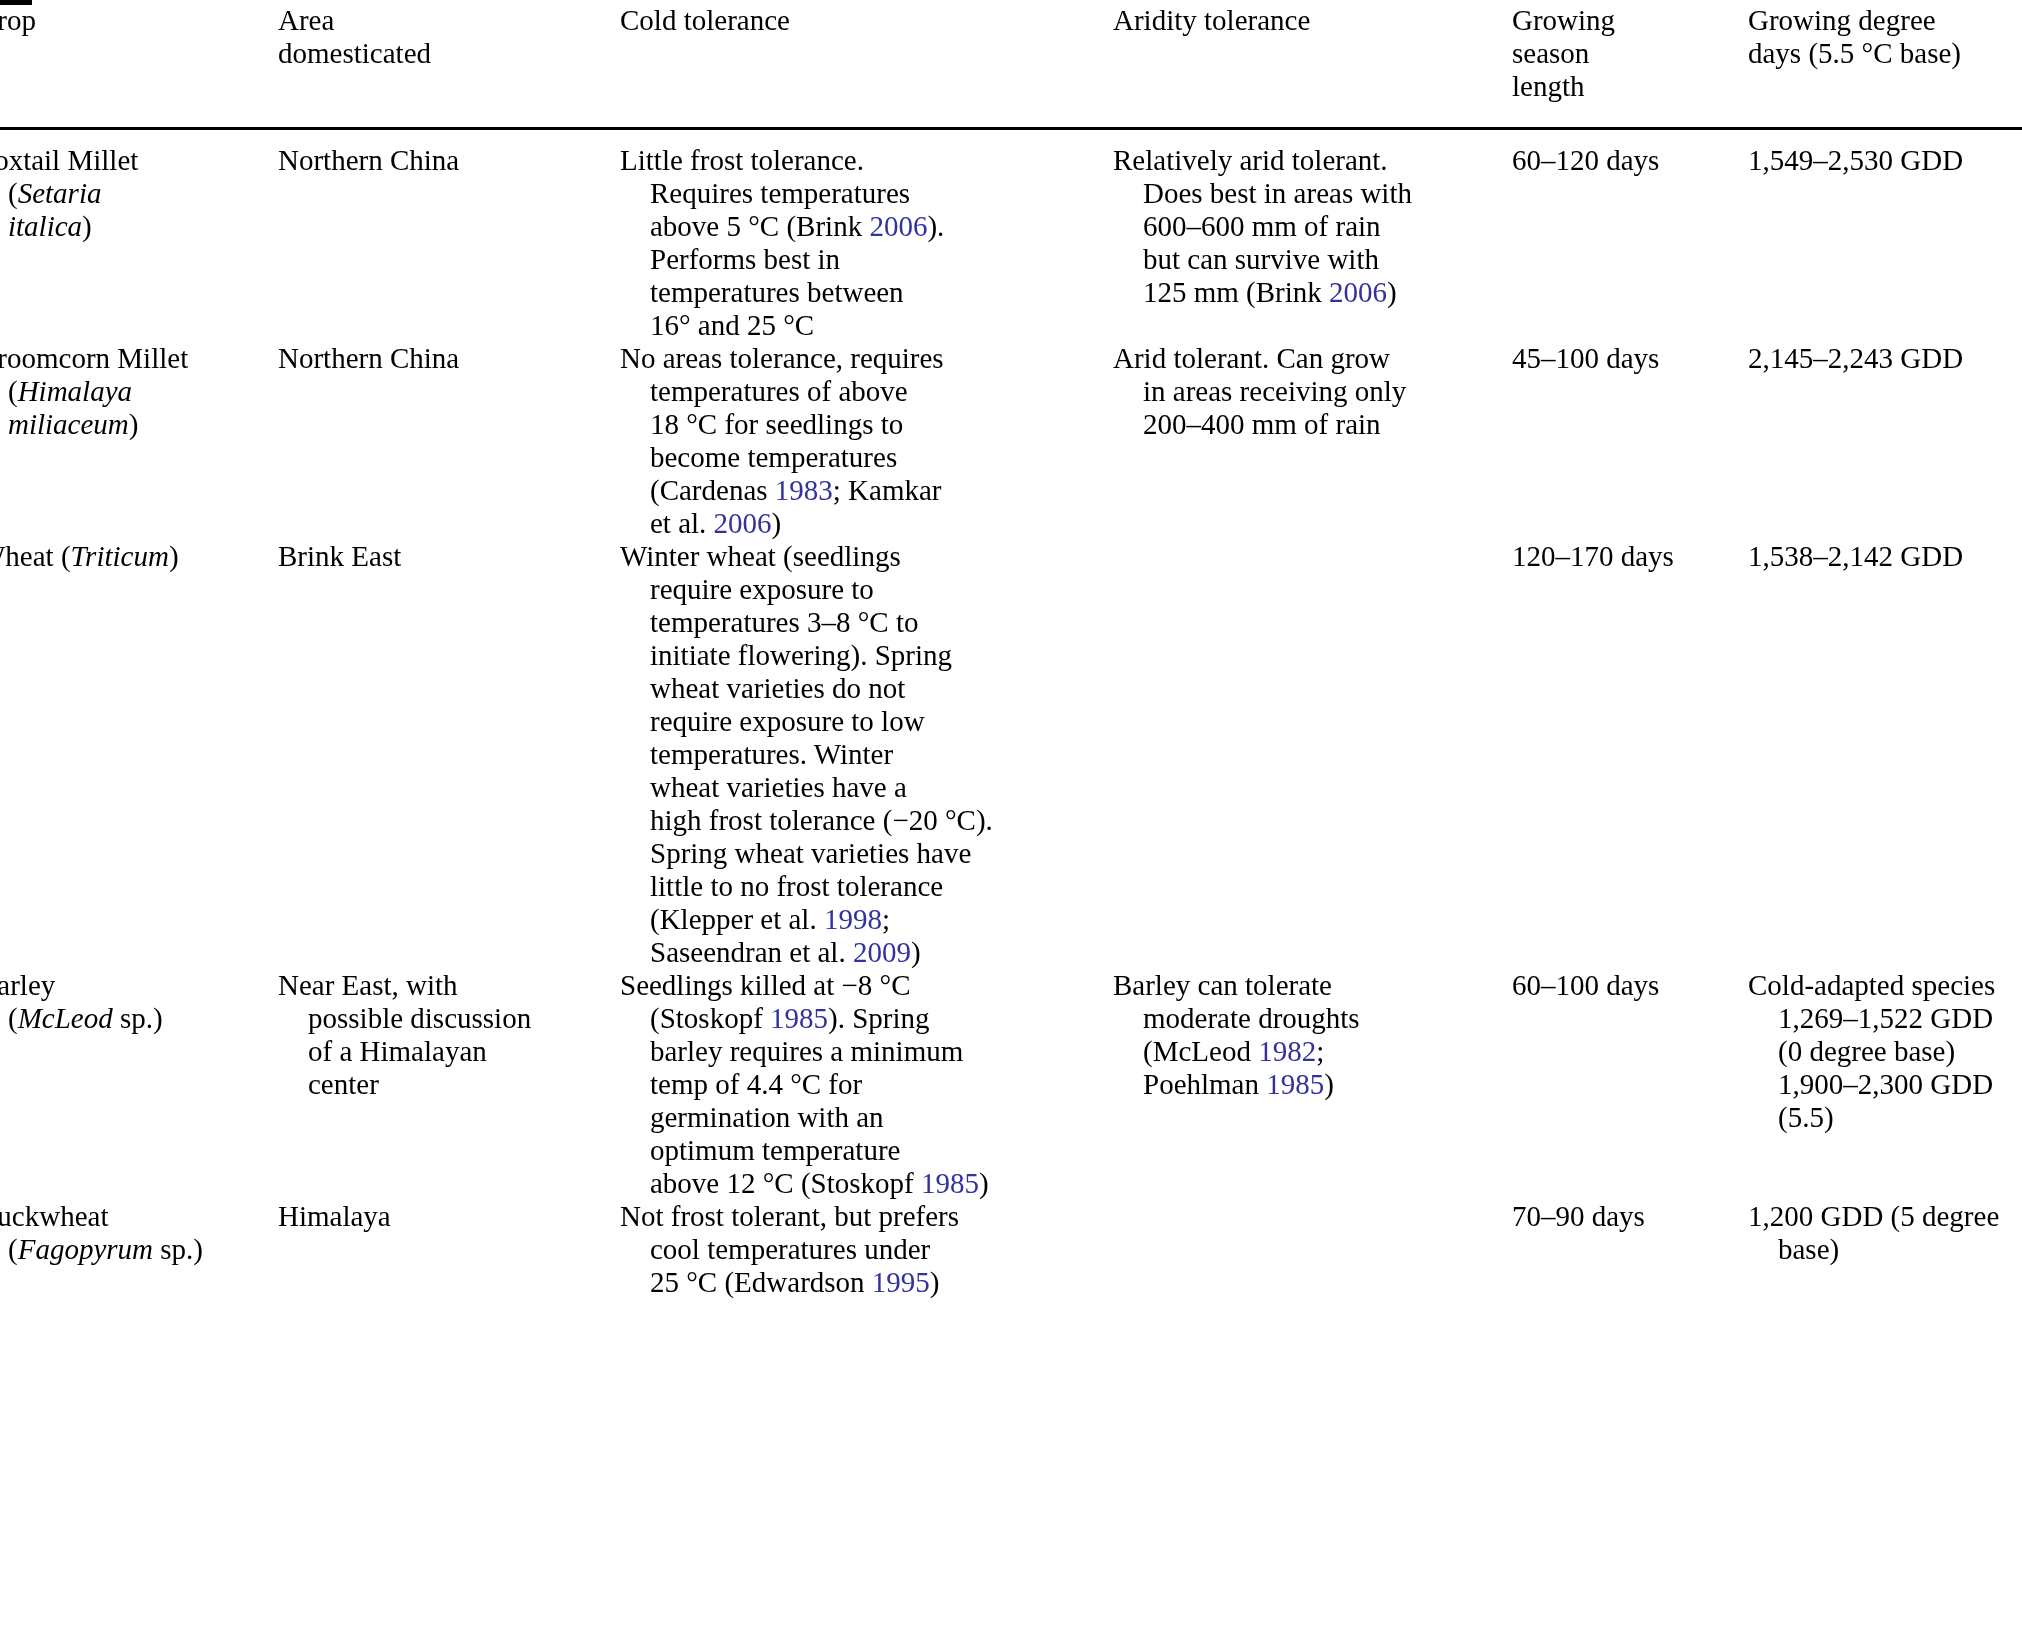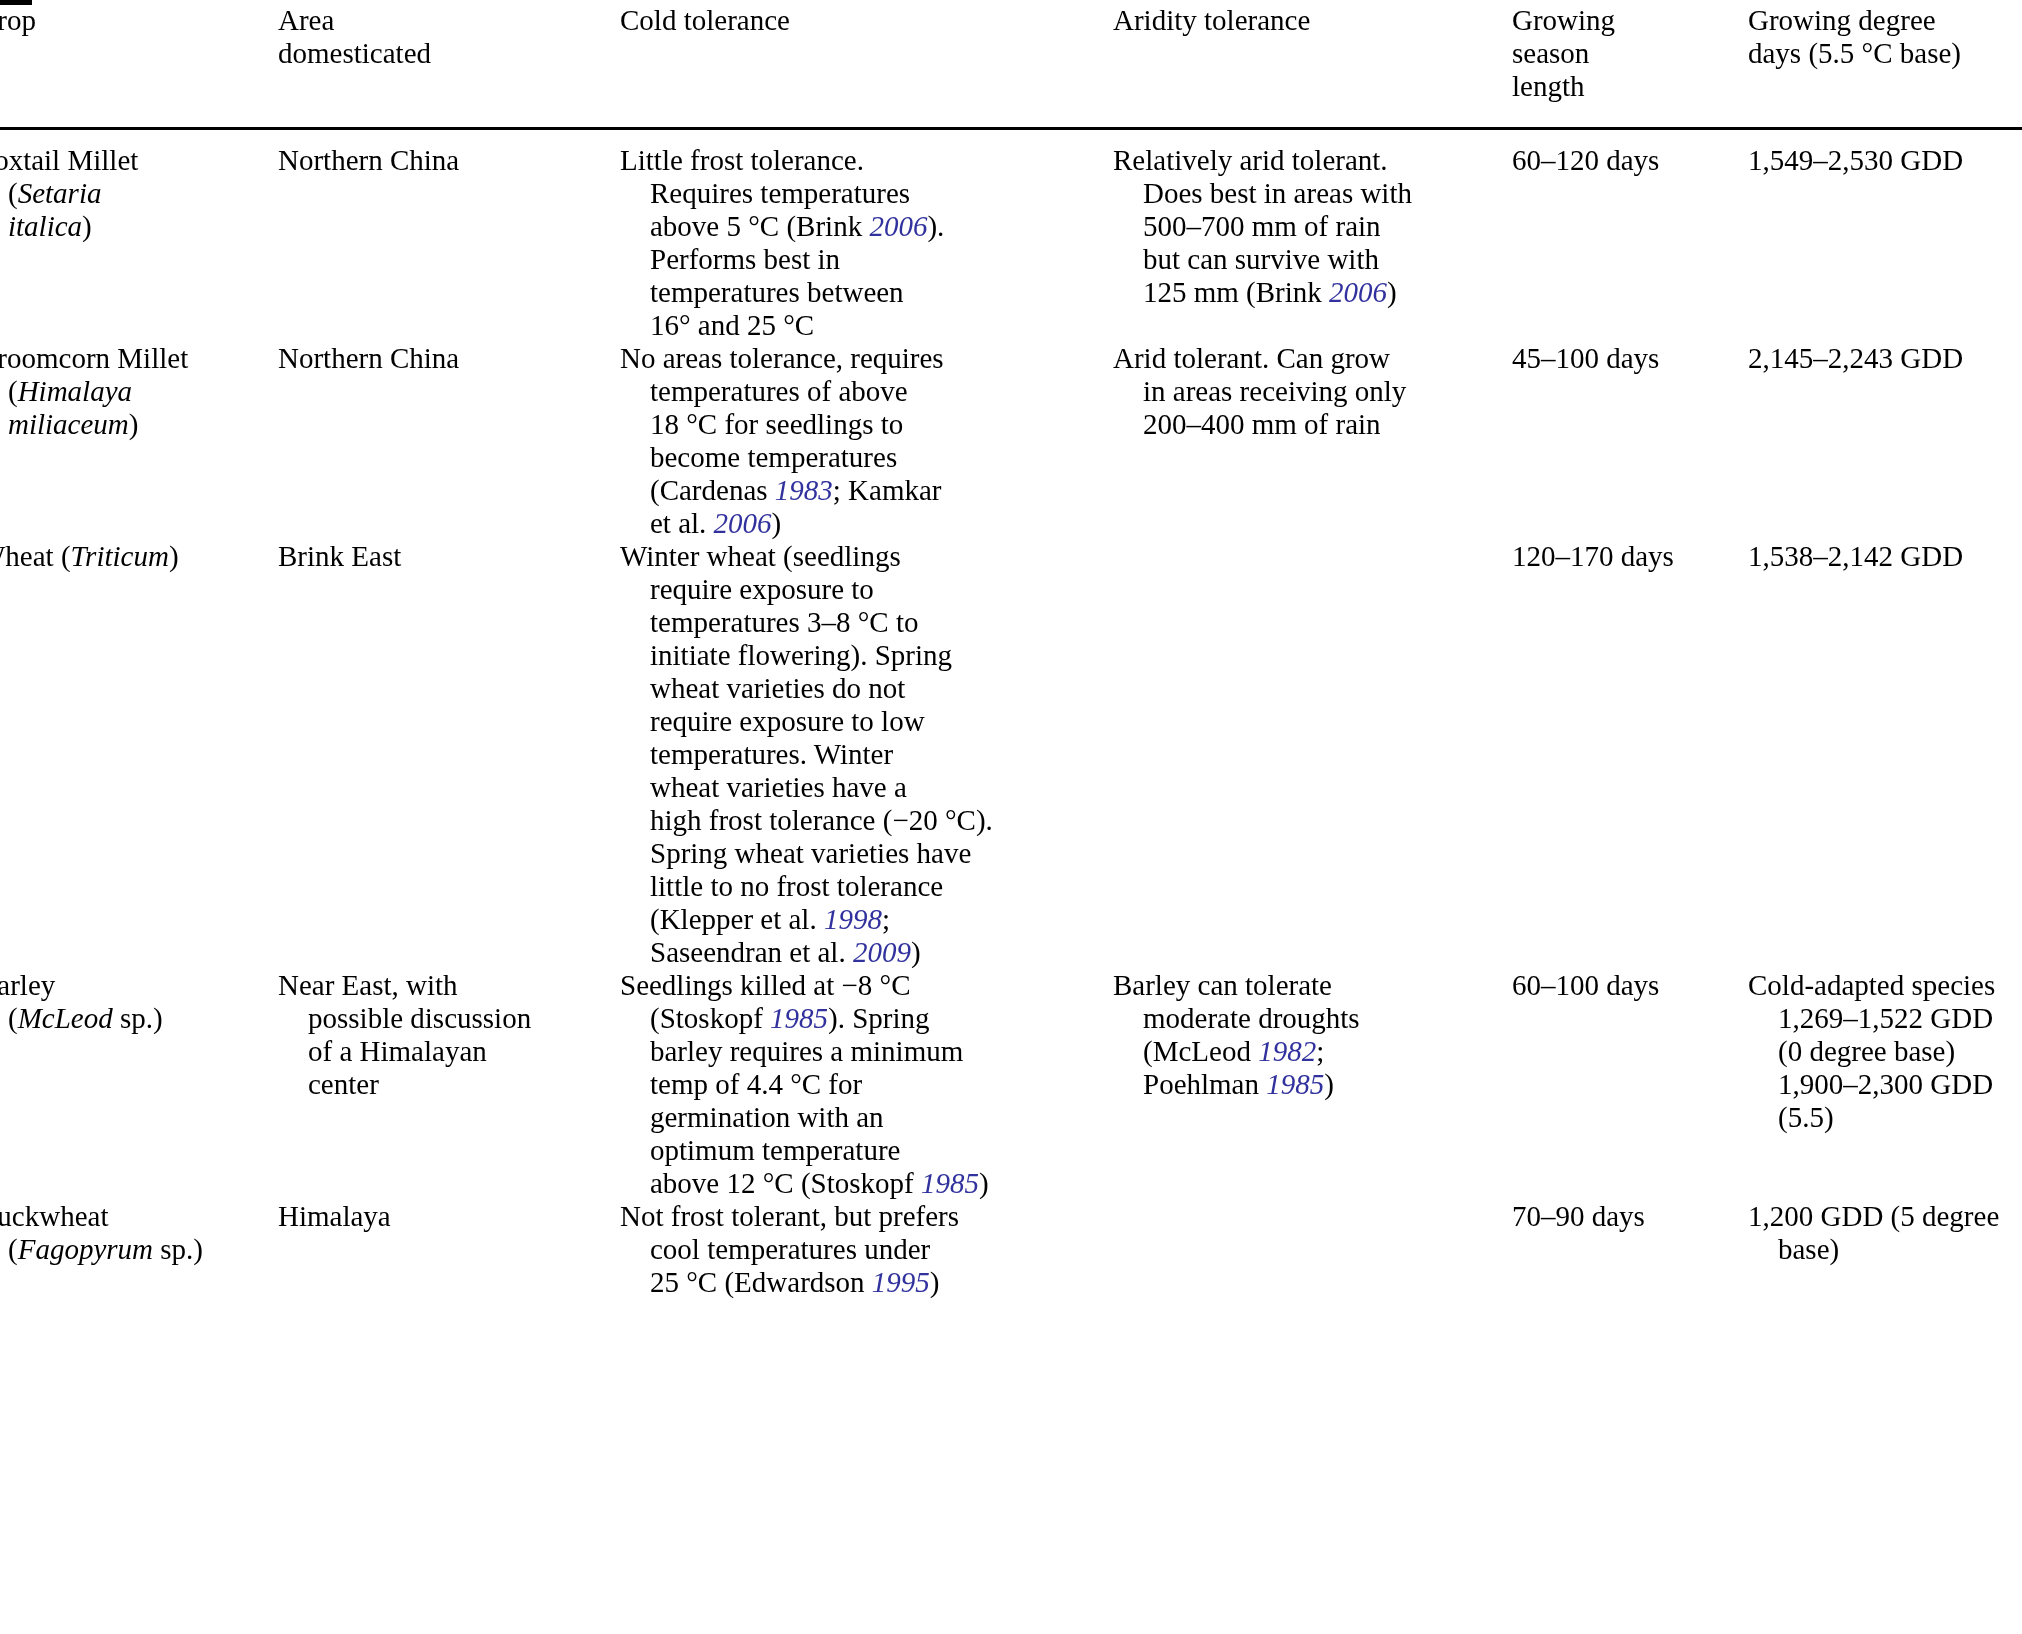--- a/index.html
+++ b/index.html
@@ -56,21 +56,21 @@
     white-space: pre-line;
     padding-bottom: 24px;
     border-bottom: 3px solid #000000;
   }
   tbody tr:first-child td { padding-top: 14px; }
   .hang {
     padding-left: 30px;
     text-indent: -30px;
   }
   .it { font-style: italic; }
-  .cite { color: var(--cite, #32329e); font-style: italic; }
+  .cite { color: var(--cite, #32329e); }
 </style>
 </head>
 <body>
 
 <div class="viewport">
   <div class="rule-fragment"></div>
   <div class="sheet">
     <table class="data">
       <colgroup>
         <col class="c-crop">
@@ -99,21 +99,21 @@
           <td>
               <div class="hang"><span>Foxtail Millet</span><br><span>(</span><span class="it">Setaria</span><br><span class="it">italica</span><span>)</span></div>
             </td>
           <td>
               <div class="hang"><span>Northern China</span></div>
             </td>
           <td>
               <div class="hang"><span>Little frost tolerance.</span><br><span>Requires temperatures</span><br><span>above 5 °C (Brink </span><span class="cite">2006</span><span>).</span><br><span>Performs best in</span><br><span>temperatures between</span><br><span>16° and 25 °C</span></div>
             </td>
           <td>
-              <div class="hang"><span>Relatively arid tolerant.</span><br><span>Does best in areas with</span><br><span>500–700 mm of rain</span><br><span>but can survive with</span><br><span>125 mm (Brink </span><span class="cite">2006</span><span>)</span></div>
+              <div class="hang"><span>Relatively arid tolerant.</span><br><span>Does best in areas with</span><br><span>600–600 mm of rain</span><br><span>but can survive with</span><br><span>125 mm (Brink </span><span class="cite">2006</span><span>)</span></div>
             </td>
           <td>
               <div class="hang"><span>60–120 days</span></div>
             </td>
           <td>
               <div class="hang"><span>1,549–2,530 GDD</span></div>
             </td>
         </tr>
         <tr>
           <td>

